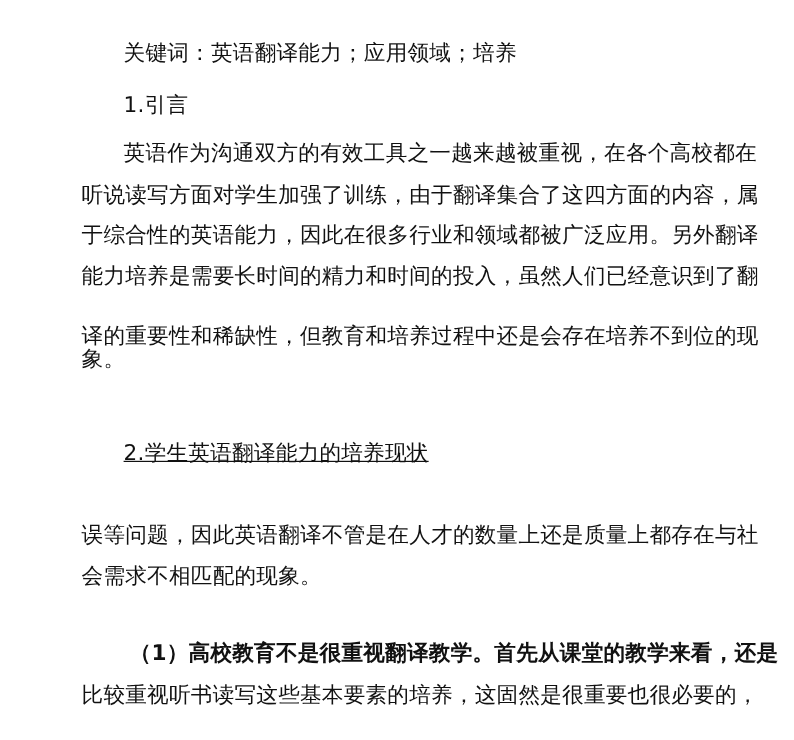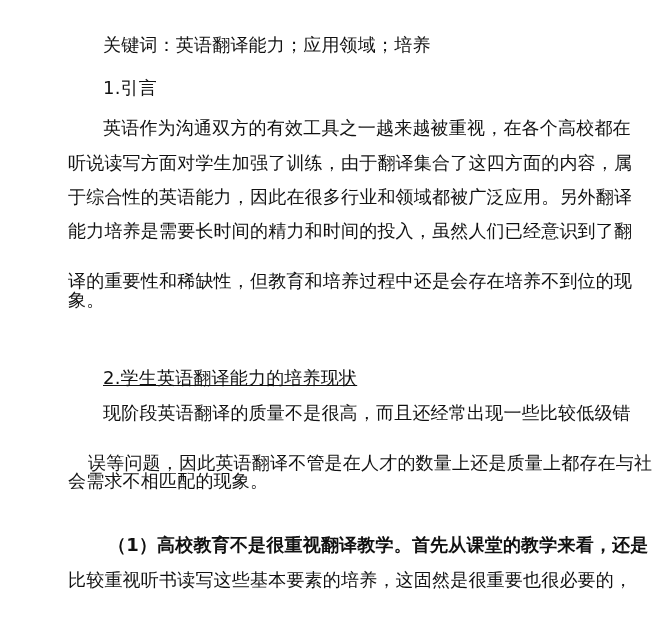--- a/index.html
+++ b/index.html
@@ -35,20 +35,19 @@
 
   <div class="line" style="top:152px;">听说读写方面对学生加强了训练，由于翻译集合了这四方面的内容，属</div>
   <div class="line indent" style="top:117px;">英语作为沟通双方的有效工具之一越来越被重视，在各个高校都在</div>
   <div class="line" style="top:186px;">于综合性的英语能力，因此在很多行业和领域都被广泛应用。另外翻译</div>
   <div class="line" style="top:220px;">能力培养是需要长时间的精力和时间的投入，虽然人们已经意识到了翻</div>
   <div class="line" style="top:270px;">译的重要性和稀缺性，但教育和培养过程中还是会存在培养不到位的现</div>
   <div class="line" style="top:289px;">象。</div>
 
   <div class="line indent" style="top:367px;text-decoration:underline;">2.学生英语翻译能力的培养现状</div>
 
-  <div class="line indent" style="top:402px;">现阶段英语翻译的质量不是很高，而且还经常出现一些比较低级错</div>
-  <div class="line" style="top:452px;margin-left:20px;">误等问题，因此英语翻译不管是在人才的数量上还是质量上都存在与社</div>
+  <div class="line" style="top:436px;">误等问题，因此英语翻译不管是在人才的数量上还是质量上都存在与社</div>
   <div class="line" style="top:470px;">会需求不相匹配的现象。</div>
 
   <div class="line indent-item" style="top:534px;font-weight:bold;">（1）高校教育不是很重视翻译教学。首先从课堂的教学来看，还是</div>
   <div class="line" style="top:569px;">比较重视听书读写这些基本要素的培养，这固然是很重要也很必要的，</div>
 
 </div>
 
 </body></html>

